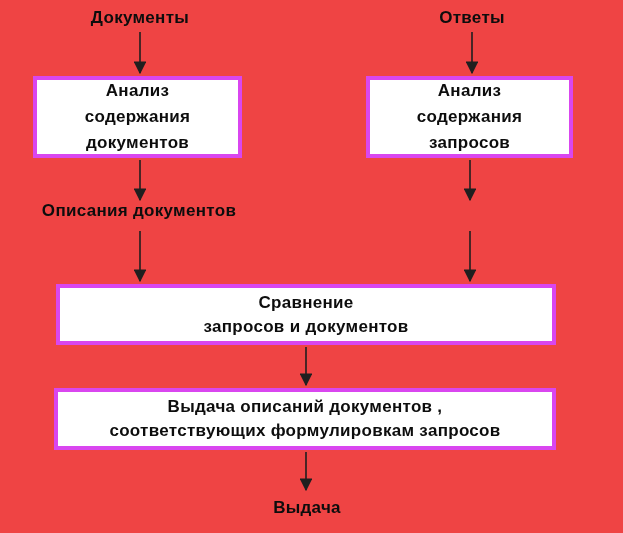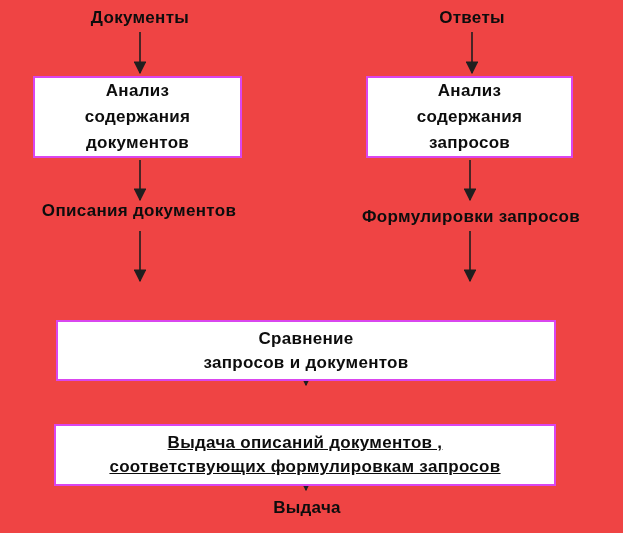--- a/index.html
+++ b/index.html
@@ -17,32 +17,32 @@
     transform:translateX(-50%);
     font-size:17px;
     line-height:20px;
     letter-spacing:0.3px;
     white-space:nowrap;
     text-align:center;
   }
   .flow-box{
     position:absolute;
     box-sizing:border-box;
-    border:2px solid #d946ef;
+    border:4px solid #d946ef;
     background:#ffffff;
     display:flex;
     align-items:center;
     justify-content:center;
     text-align:center;
     font-size:17px;
     letter-spacing:0.3px;
     white-space:pre-line;
   }
   .flow-box.small{line-height:26px;}
-  .flow-box.wide{line-height:24px;margin-top:36px;}
+  .flow-box.wide{line-height:24px;}
   .arrow-layer{
     position:absolute;
     left:0;top:0;width:623px;height:533px;
     pointer-events:none;
   }
 </style>
 </head>
 <body>
 
 <div class="stage">
@@ -62,31 +62,30 @@
     <line x1="306" y1="347" x2="306" y2="385" stroke="#1f1f1f" stroke-width="1.6" marker-end="url(#ah)"></line>
     <line x1="306" y1="452" x2="306" y2="490" stroke="#1f1f1f" stroke-width="1.6" marker-end="url(#ah)"></line>
   </svg>
 
   <div class="flow-label" style="left:140px;top:8px;">Документы</div>
 
   <div class="flow-label" style="left:472px;top:8px;">Ответы</div>
 
   <div class="flow-label" style="left:139px;top:201px;">Описания документов</div>
 
-  <div class="flow-label" style="left:471px;top:207px;">Формулировки запросов</div>
 
   <div class="flow-label" style="left:307px;top:498px;">Выдача</div>
 
   <div class="flow-box small" style="left:33px;top:76px;width:209px;height:82px;">Анализ
 содержания
 документов</div>
 
   <div class="flow-box small" style="left:366px;top:76px;width:207px;height:82px;">Анализ
 содержания
 запросов</div>
 
   <div class="flow-box wide" style="left:56px;top:284px;width:500px;height:61px;">Сравнение
 запросов и документов</div>
 
-  <div class="flow-box wide" style="left:54px;top:388px;width:502px;height:62px;text-decoration:underline;">Выдача описаний документов ,
+  <div class="flow-box wide" style="left:54px;top:388px;width:502px;height:62px;">Выдача описаний документов ,
 соответствующих формулировкам запросов</div>
 
 </div>
 
 </body></html>

